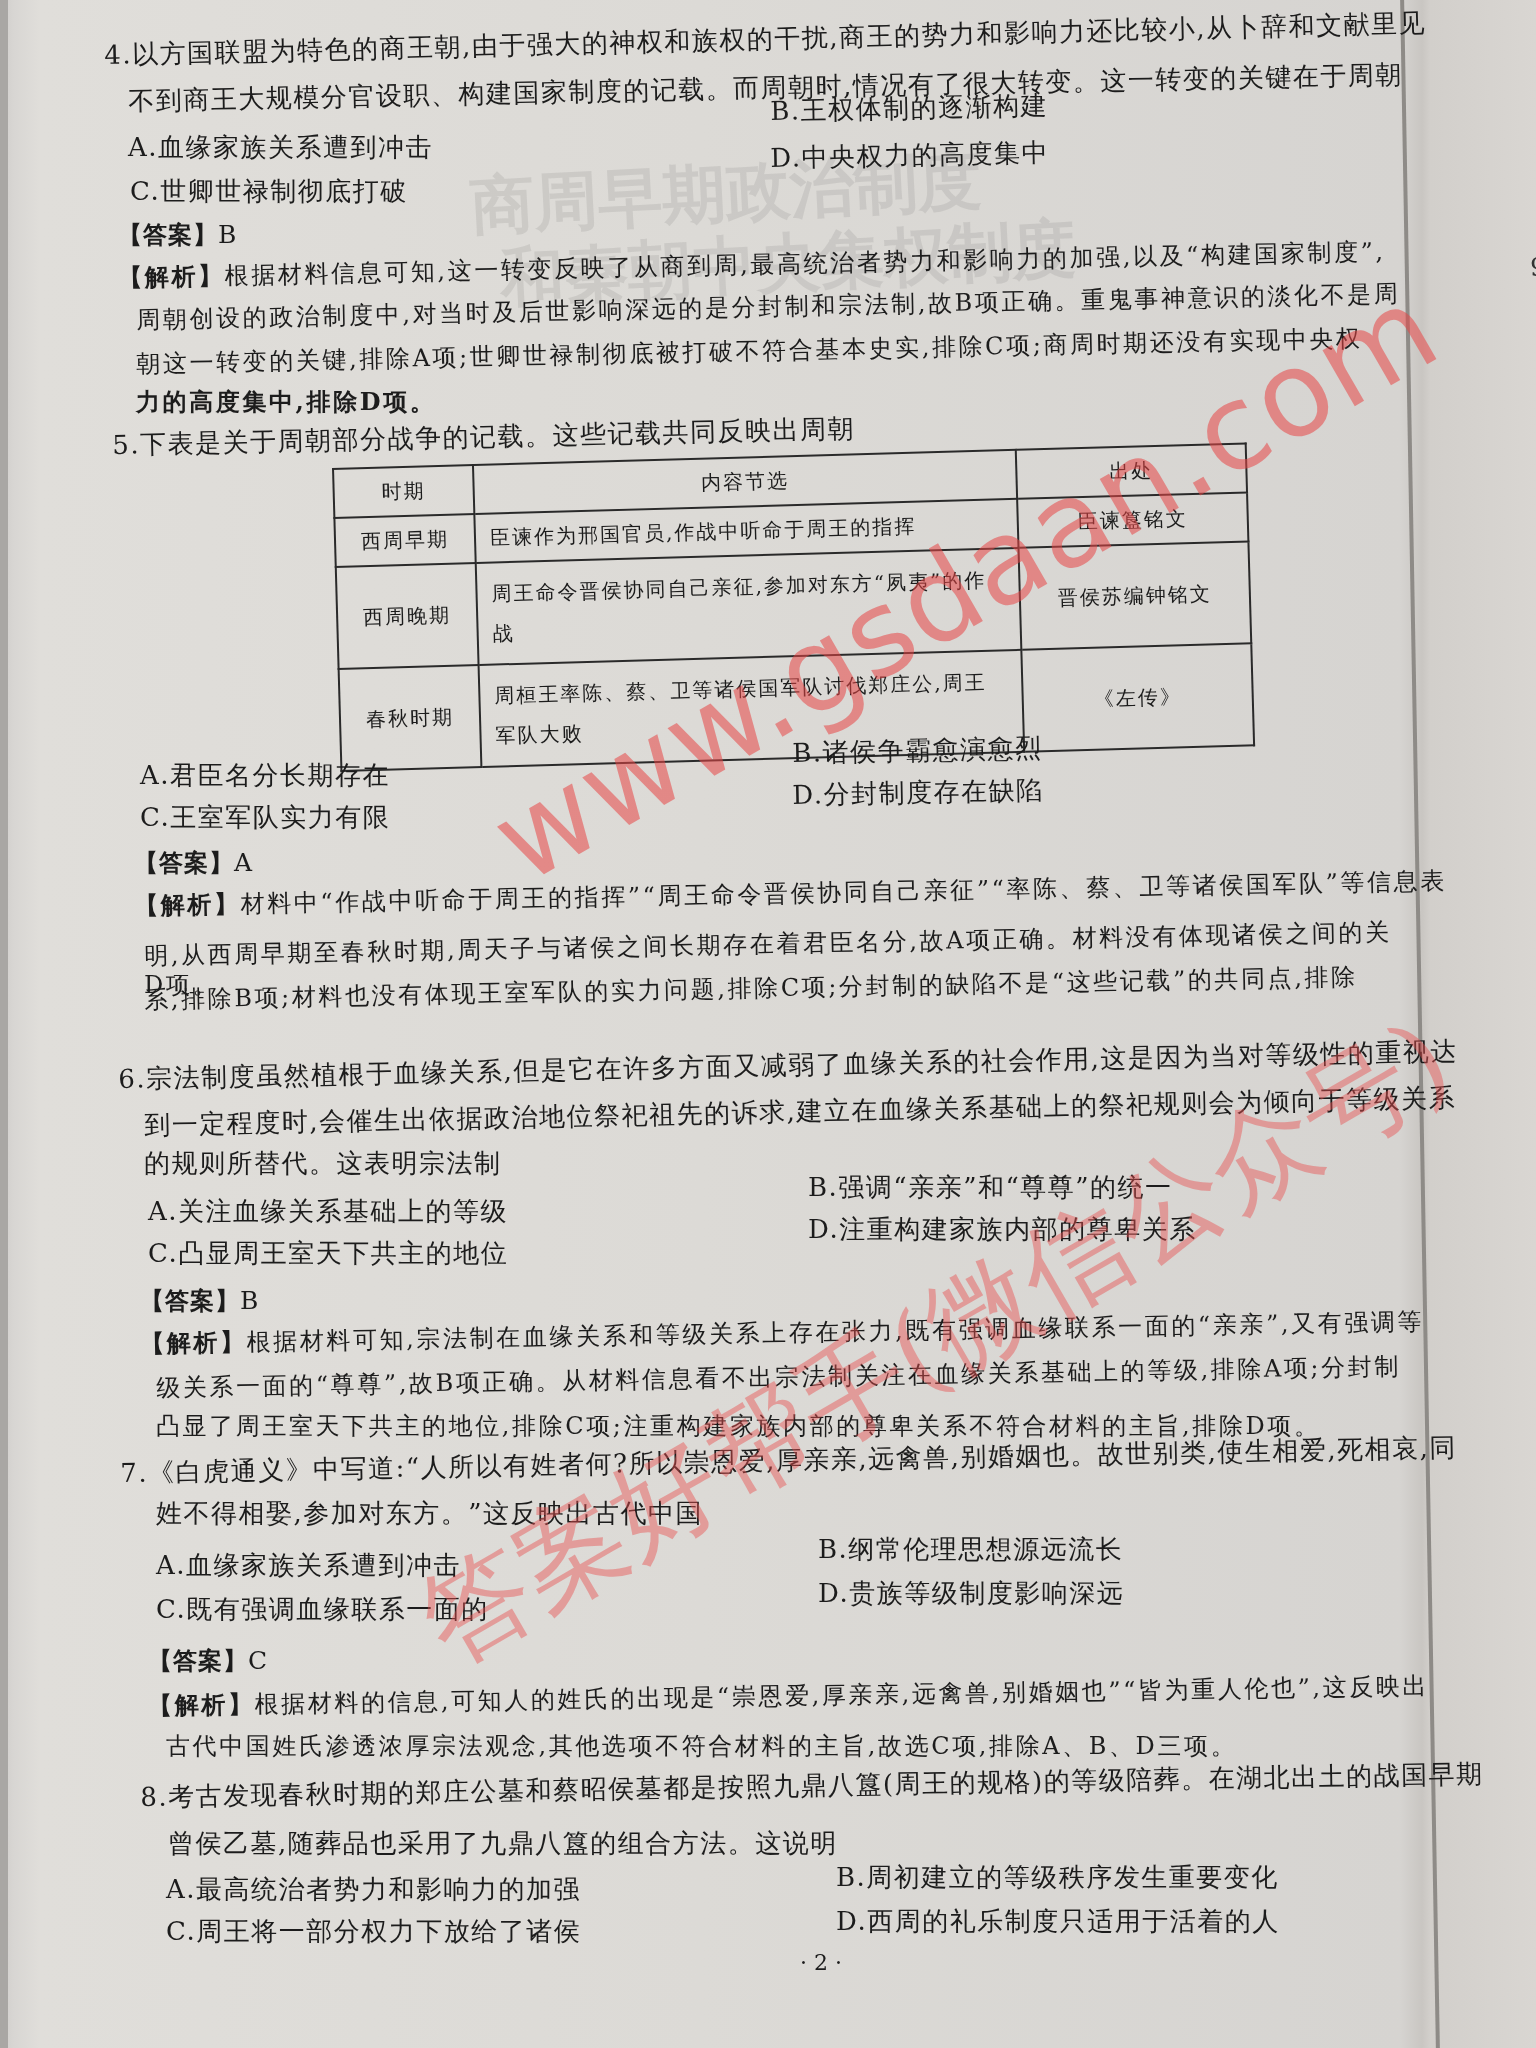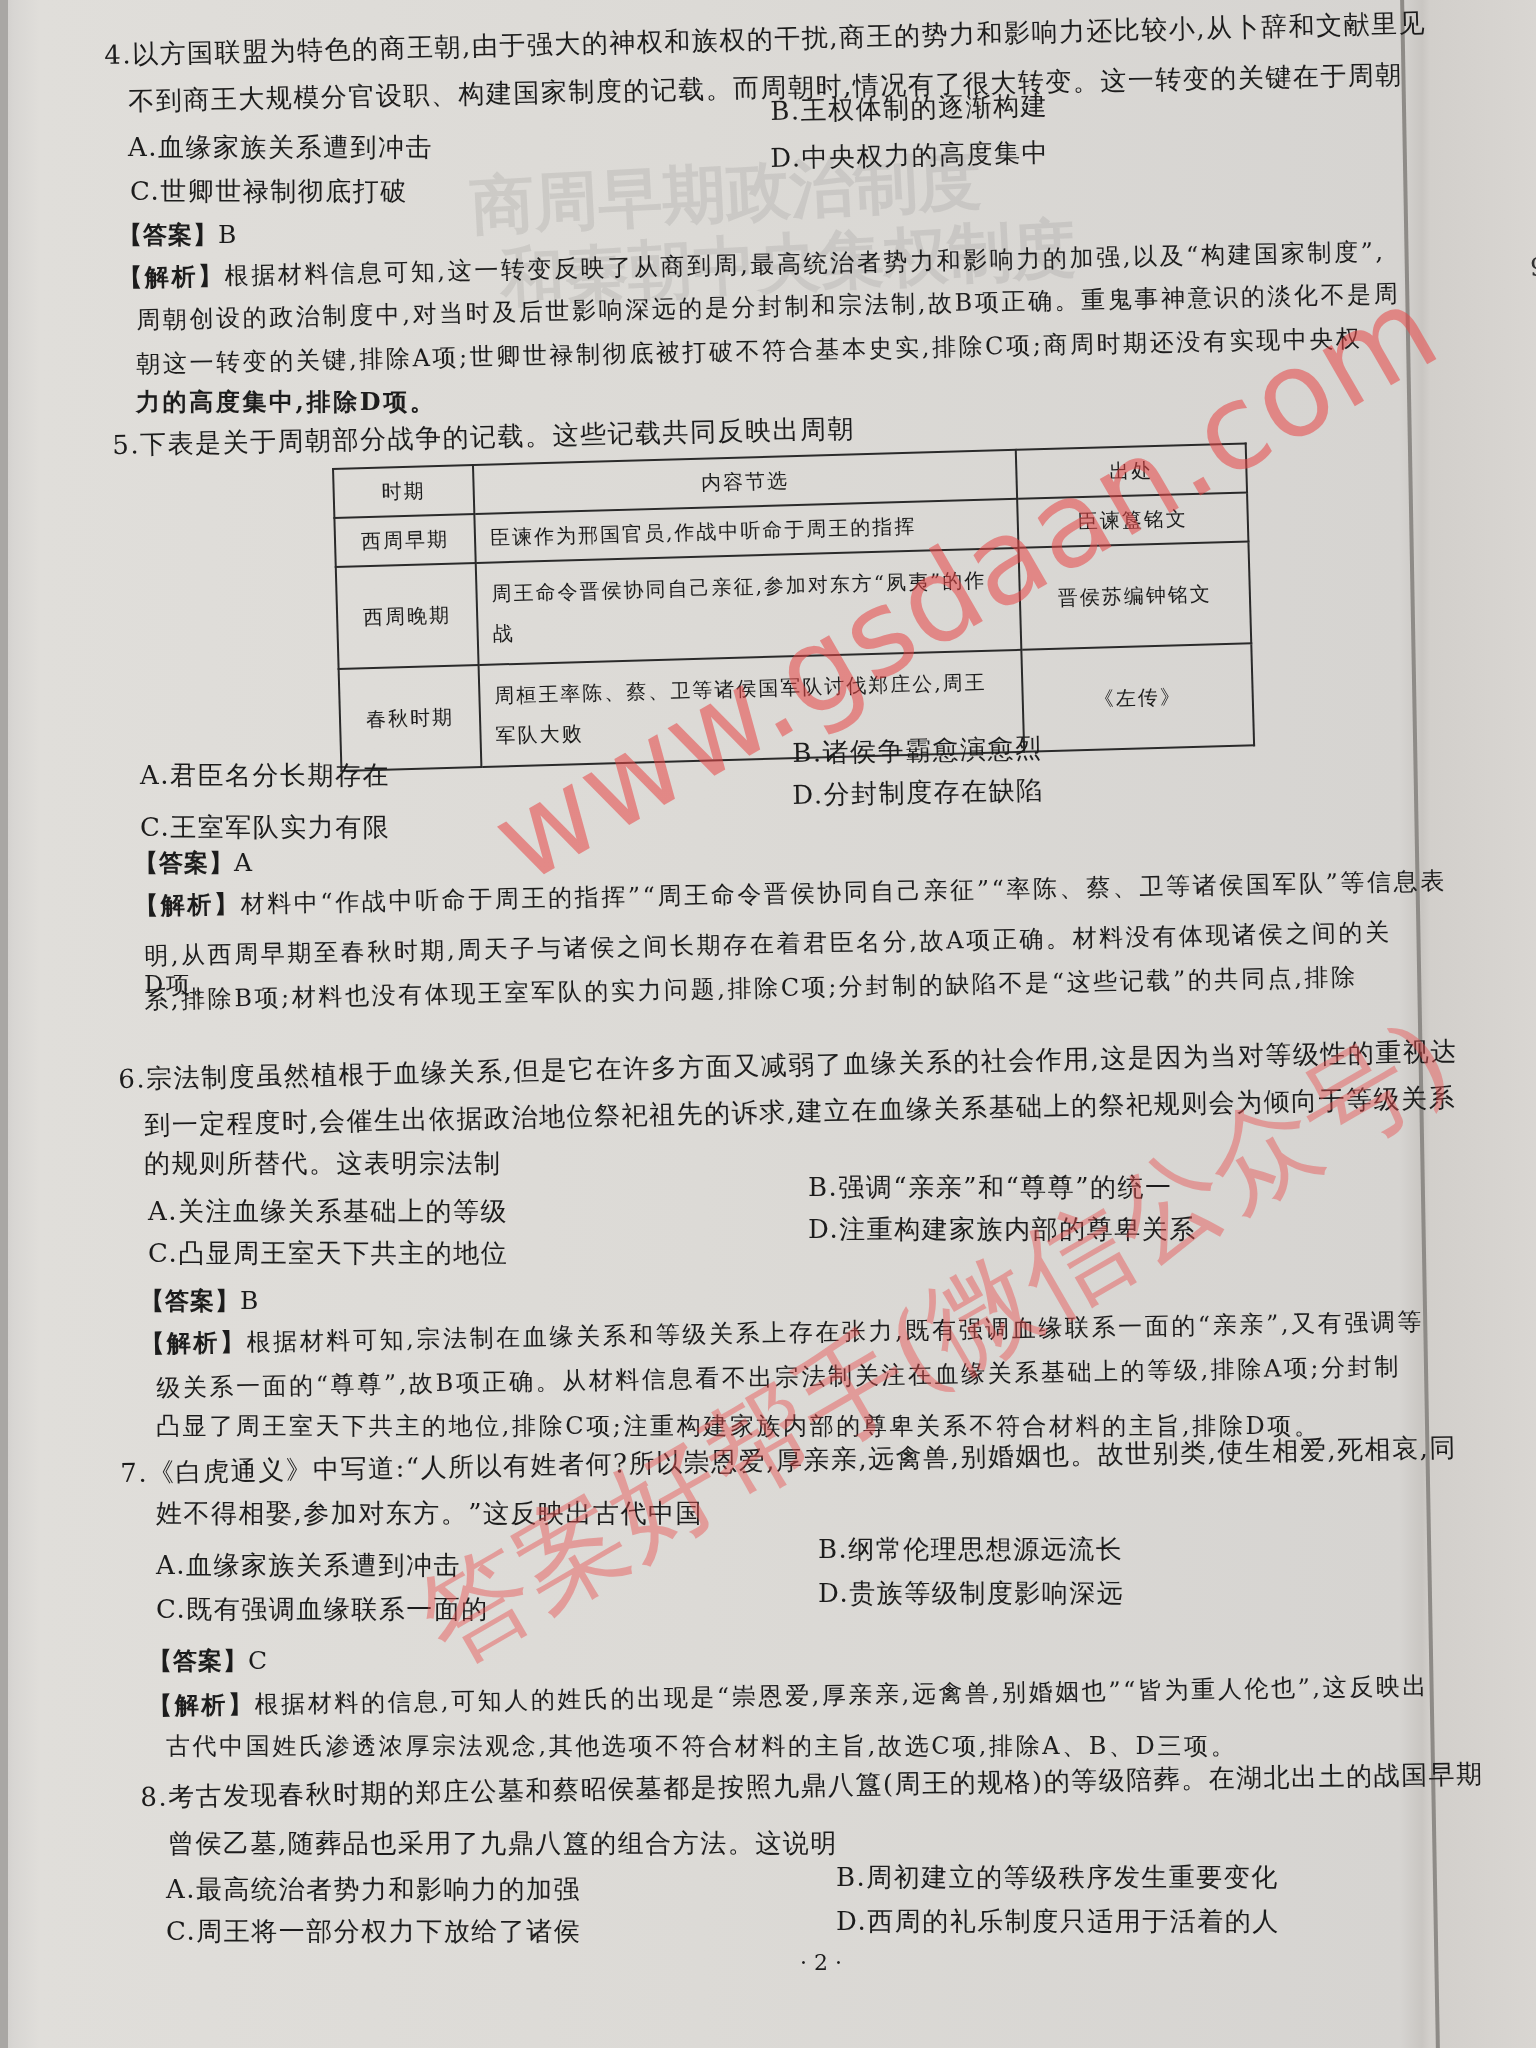--- a/index.html
+++ b/index.html
@@ -86,21 +86,21 @@
         </tr>
         <tr>
           <td class="period">春秋时期</td>
           <td style="white-space:normal;line-height:2;">周桓王率陈、蔡、卫等诸侯国军队讨伐郑庄公,周王军队大败</td>
           <td class="src">《左传》</td>
         </tr>
       </tbody>
     </table>
     <div class="line opt" style="left:140px;top:760px;">A.君臣名分长期存在</div>
     <div class="line opt" style="left:792px;top:738px;transform:rotate(-1.2deg);transform-origin:left top;">B.诸侯争霸愈演愈烈</div>
-    <div class="line opt" style="left:140px;top:802px;margin-top:10px;">C.王室军队实力有限</div>
+    <div class="line opt" style="left:140px;top:802px;">C.王室军队实力有限</div>
     <div class="line opt" style="left:792px;top:780px;transform:rotate(-1.2deg);transform-origin:left top;">D.分封制度存在缺陷</div>
     <div class="line" style="left:134px;top:848px;">
       <span class="ans-tag">【答案】</span><span>A</span>
     </div>
     <div class="line expl" style="left:134px;top:892px;transform:rotate(-1.1deg);transform-origin:left top;">
       <span class="ans-tag">【解析】</span><span>材料中“作战中听命于周王的指挥”“周王命令晋侯协同自己亲征”“率陈、蔡、卫等诸侯国军队”等信息表</span>
     </div>
     <div class="line expl" style="left:144px;top:942px;transform:rotate(-1.1deg);transform-origin:left top;">明,从西周早期至春秋时期,周天子与诸侯之间长期存在着君臣名分,故A项正确。材料没有体现诸侯之间的关</div>
     <div class="line expl" style="left:144px;top:986px;transform:rotate(-1.1deg);transform-origin:left top;">系,排除B项;材料也没有体现王室军队的实力问题,排除C项;分封制的缺陷不是“这些记载”的共同点,排除</div>
     <div class="line expl" style="left:144px;top:971px;">D项。</div>

